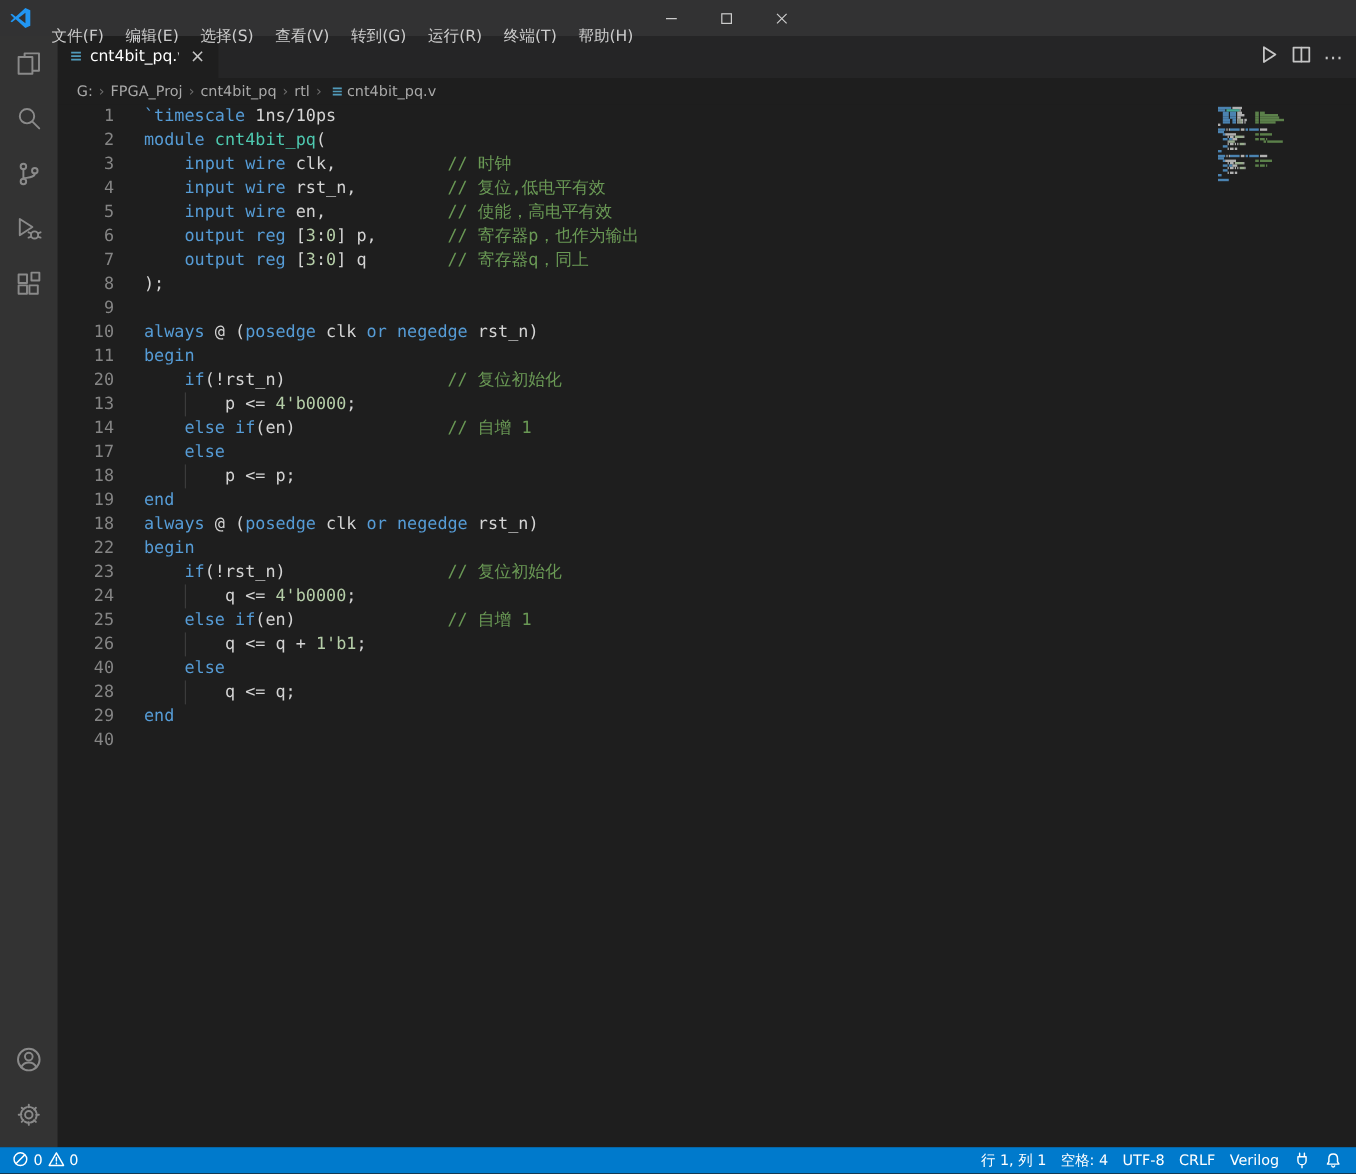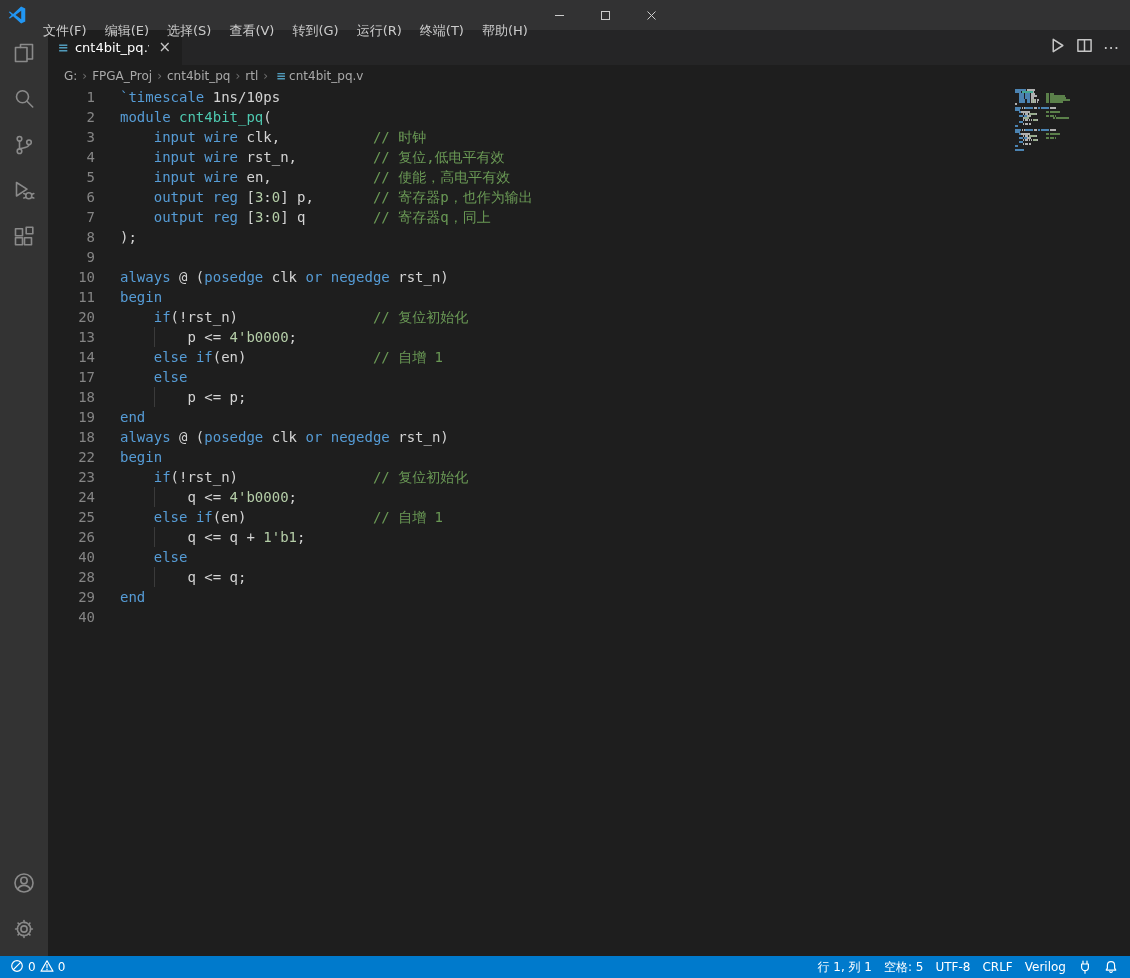--- a/index.html
+++ b/index.html
@@ -505,21 +505,21 @@
         <svg width="14" height="14" viewBox="0 0 14 14">
             <path d="M7 1.8 L13 12.2 H1 Z"></path>
             <line x1="7" y1="5.6" x2="7" y2="8.6"></line>
             <line x1="7" y1="10.2" x2="7" y2="10.8"></line>
           </svg>
       </span>
       <span>0</span>
     </div>
     <div class="sb-right">
       <div class="sb-item">行 1, 列 1</div>
-      <div class="sb-item">空格: 5</div>
+      <div class="sb-item">空格: 4</div>
       <div class="sb-item">UTF-8</div>
       <div class="sb-item">CRLF</div>
       <div class="sb-item">Verilog</div>
       <div class="sb-item sb-icon">
         <svg width="14" height="14" viewBox="0 0 14 14">
             <path d="M5 1 v3 M9 1 v3 M3.6 4 h6.8 v3.2 a3.4 3.4 0 0 1 -6.8 0 z M7 10.8 v2.4"></path>
           </svg>
       </div>
       <div class="sb-item sb-icon">
         <svg width="14" height="14" viewBox="0 0 14 14">

